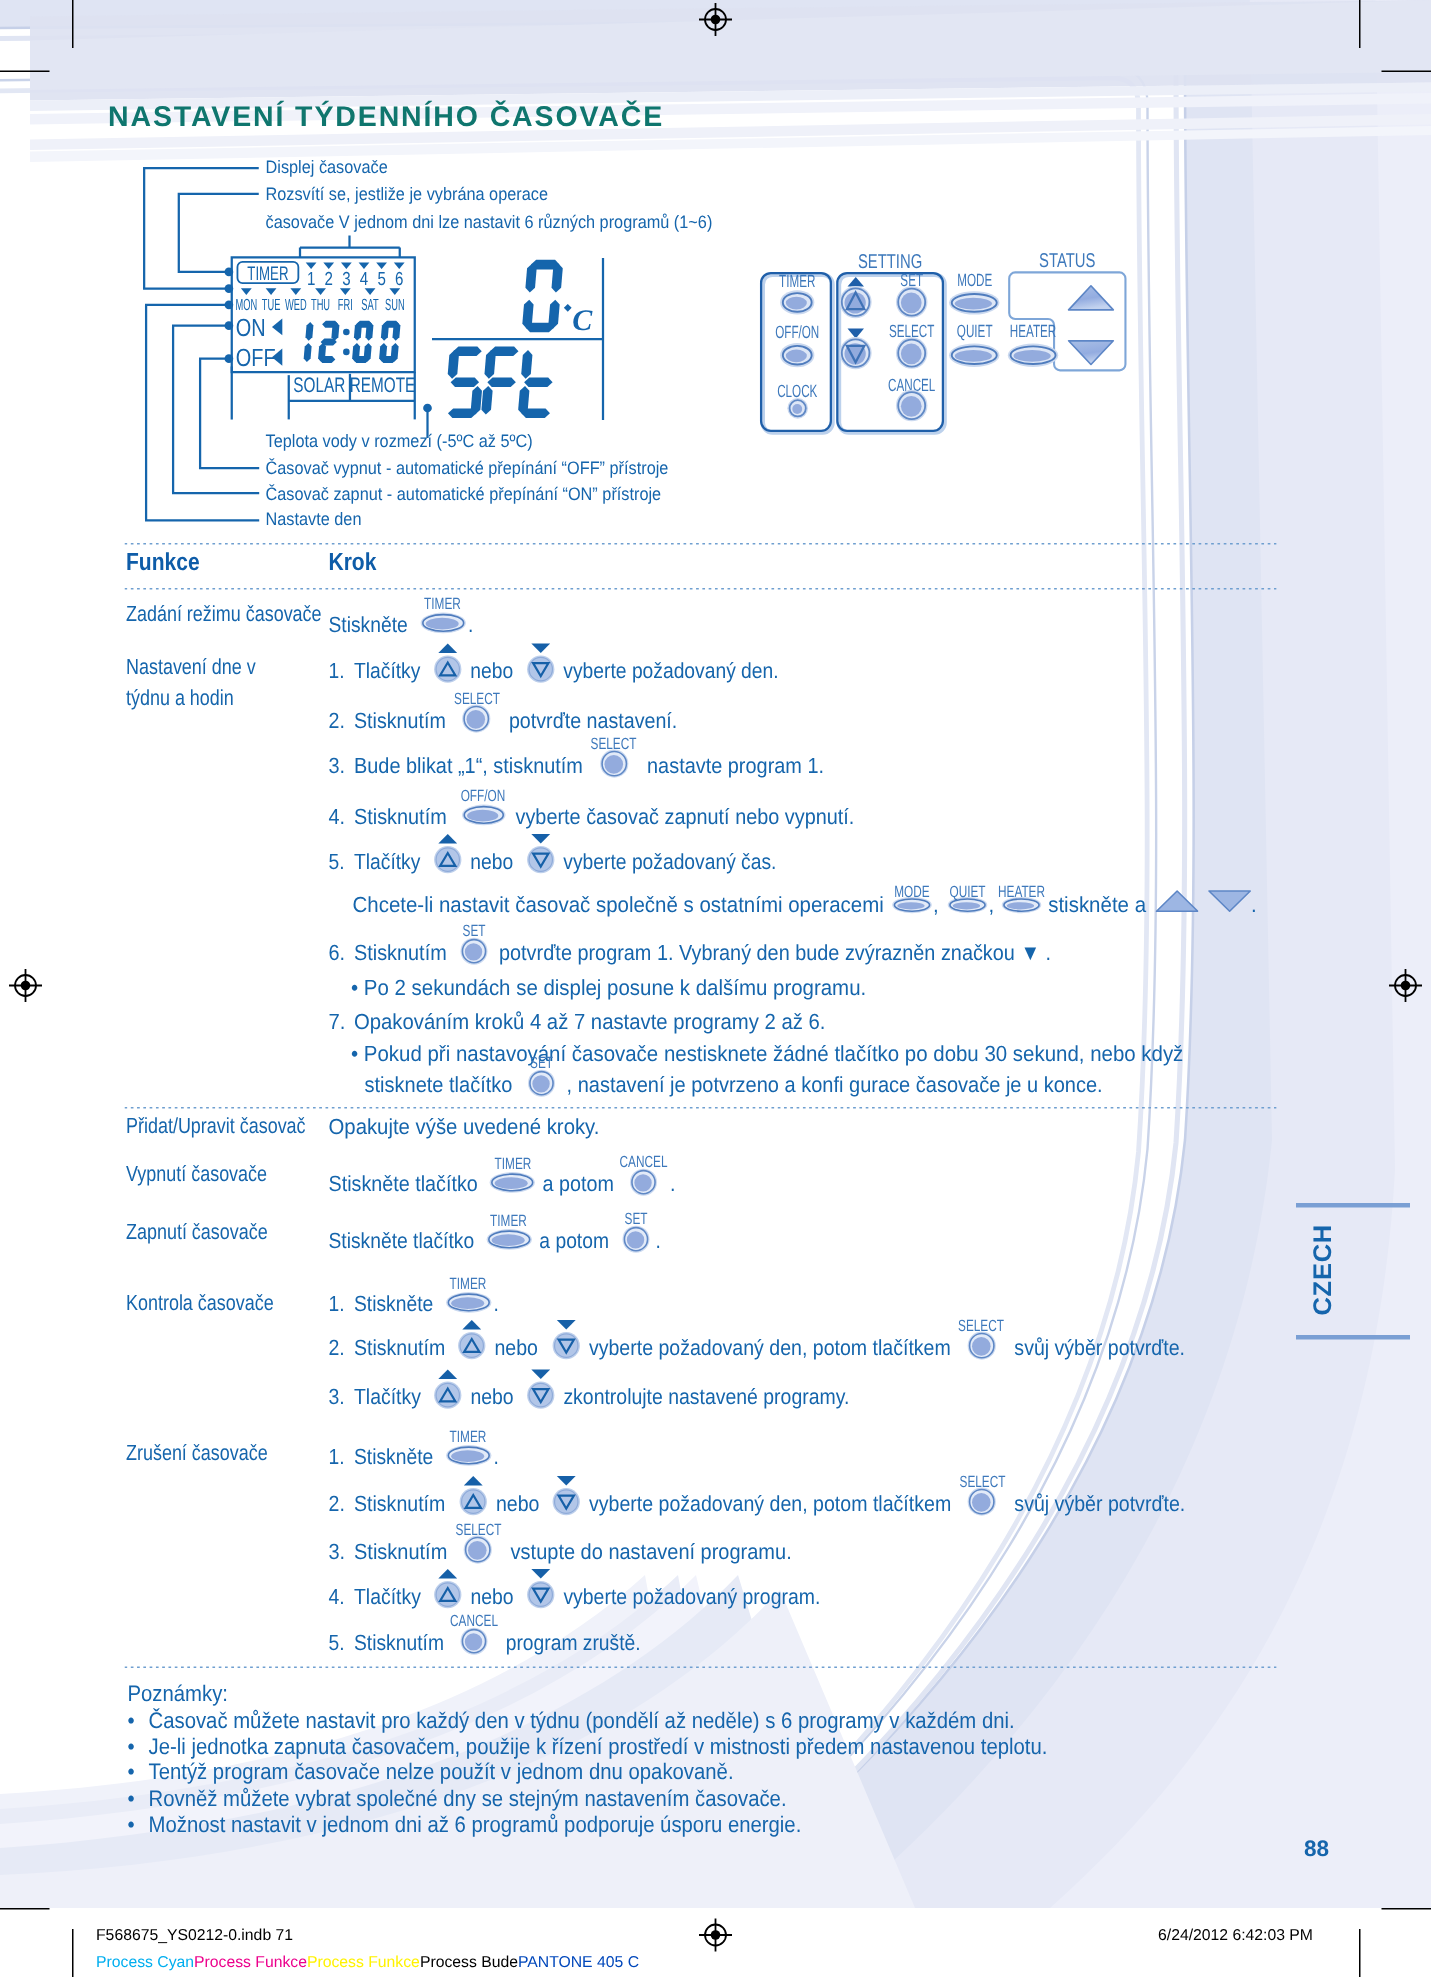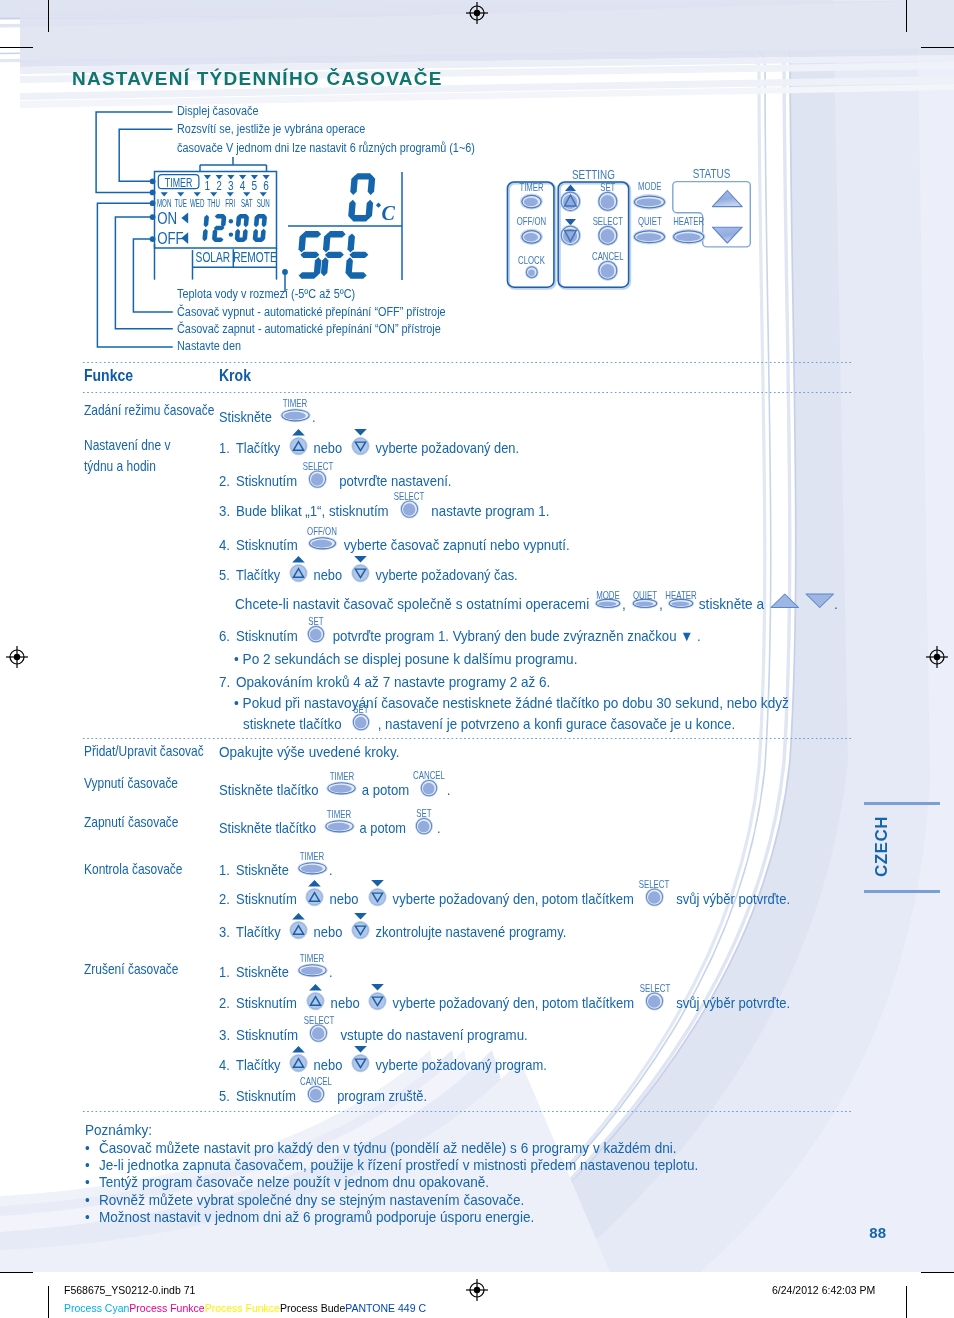--- a/index.html
+++ b/index.html
@@ -782,16 +782,16 @@
     <div class="hbar" style="left:864px;top:802px;width:76px;"></div>
     <div class="hbar" style="left:864px;top:890px;width:76px;"></div>
     <div class="lbl" style="left:872px;top:816px;">CZECH</div>
   </div>
 
   <div id="pagenum">88</div>
 
   <div id="footer">
     <div class="ftxt" style="left:64px;top:8px;">F568675_YS0212-0.indb   71</div>
     <div class="ftxt" style="left:772px;top:8px;">6/24/2012   6:42:03 PM</div>
-    <div id="footcolors" style="position:absolute;left:64px;top:22px;"><span style="color: rgb(0, 174, 239);">Process Cyan</span><span style="color: rgb(236, 0, 140);">Process Funkce</span><span style="color: rgb(255, 242, 0);">Process Funkce</span><span style="color: rgb(0, 0, 0);">Process Bude</span><span style="color: rgb(0, 71, 187);">PANTONE 449 C</span></div>
+    <div id="footcolors" style="position:absolute;left:64px;top:22px;"><span style="color: rgb(0, 174, 239);">Process Cyan</span><span style="color: rgb(236, 0, 140);">Process Funkce</span><span style="color: rgb(255, 242, 0);">Process Funkce</span><span style="color: rgb(0, 0, 0);">Process Bude</span><span style="color: rgb(0, 71, 187);">PANTONE 405 C</span></div>
   </div>
 
 </div>
 
 </body></html>

